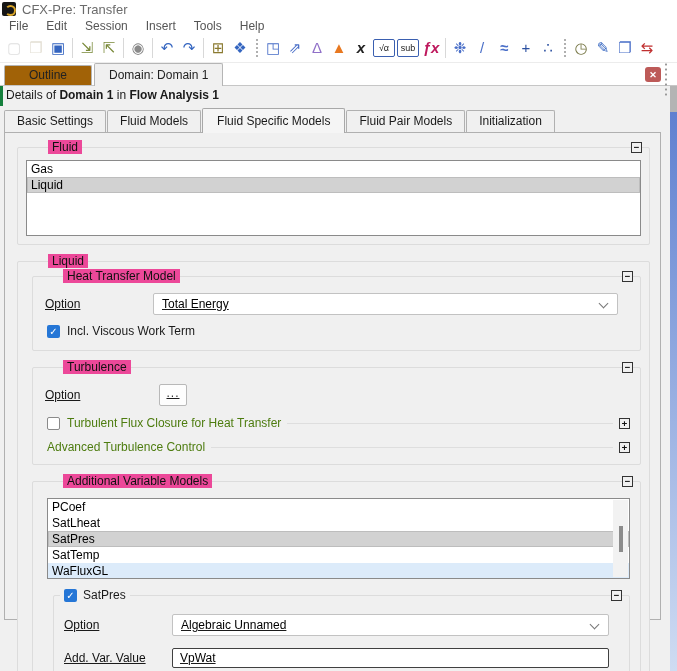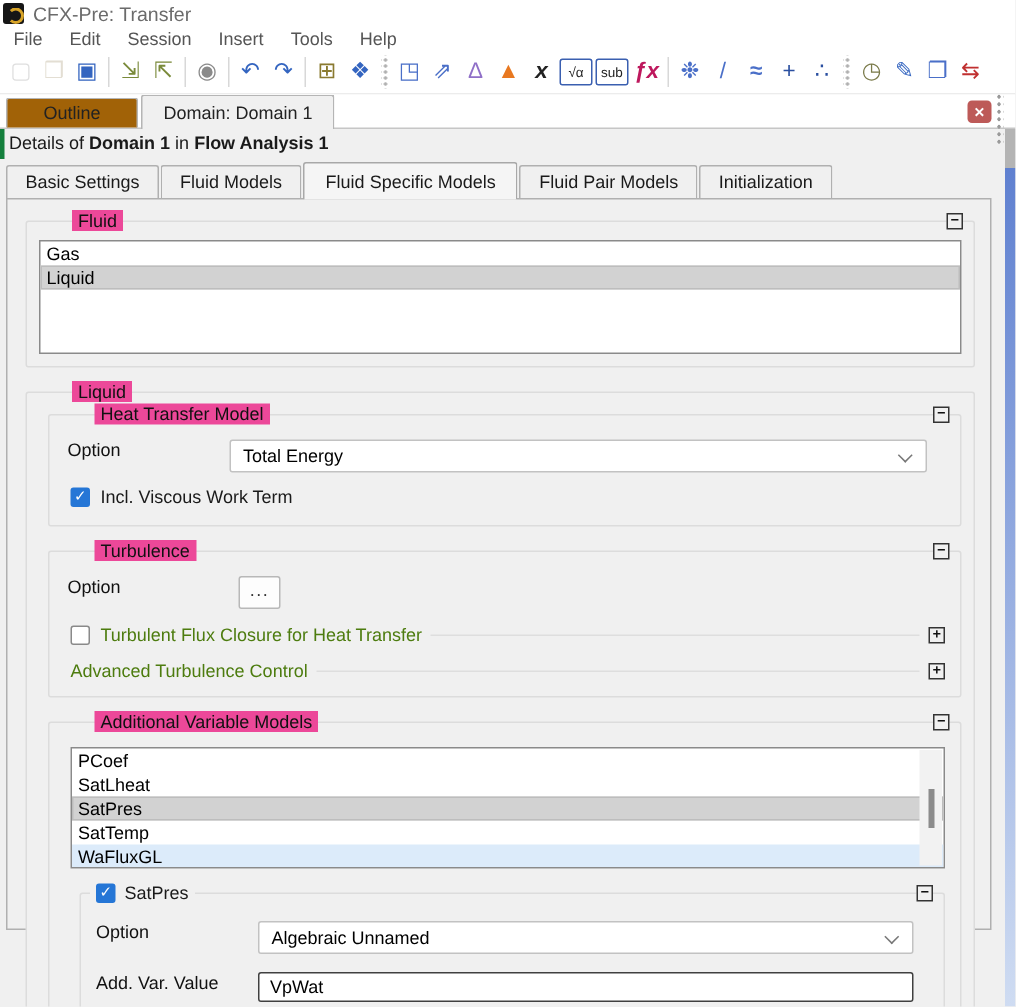--- a/index.html
+++ b/index.html
@@ -63,21 +63,21 @@
   .listbox{background:#fff;border:1px solid #8a8a8a;overflow:hidden;position:relative;}
   .fluid-list{height:74px;}
   .lrow{height:16px;line-height:16px;padding-left:4px;color:#000;}
   .lrow.selected{background:#d2d2d2;outline:1px solid #bdbdbd;outline-offset:-1px;}
   .lrow.highlight{background:#dcebfa;}
 
   .g-liquid{margin:16px 10px 0 12px;padding:14px 8px 10px;}
   .g-inner{margin:0 0 16px 6px;padding:14px 8px 10px;}
   .g-inner:last-child{margin-bottom:0;}
 
-  .frow{display:flex;margin:2px 14px 0 4px;}
+  .frow{display:flex;align-items:center;margin:2px 14px 0 4px;text-decoration:underline;}
   .flabel{width:108px;flex:0 0 auto;color:#111;}
   .combo{flex:1;height:20px;background:#fff;border:1px solid #c2c2c2;border-radius:2px;display:flex;
         align-items:center;padding:0 8px;position:relative;color:#000;}
   .combo::after{content:"";position:absolute;right:10px;top:6px;width:6px;height:6px;
         border-right:1.5px solid #777;border-bottom:1.5px solid #777;transform:rotate(45deg);}
   .morebtn{width:26px;height:20px;margin-left:6px;border:1px solid #b8b8b8;border-radius:2px;background:#fdfdfd;
         text-align:center;line-height:16px;color:#333;letter-spacing:1px;flex:0 0 auto;}
   .tfield{flex:1;height:18px;background:#fff;border:1px solid #404040;border-radius:2px;padding:0 7px;
         font-family:"Liberation Sans",sans-serif;font-size:12px;color:#000;}
 

